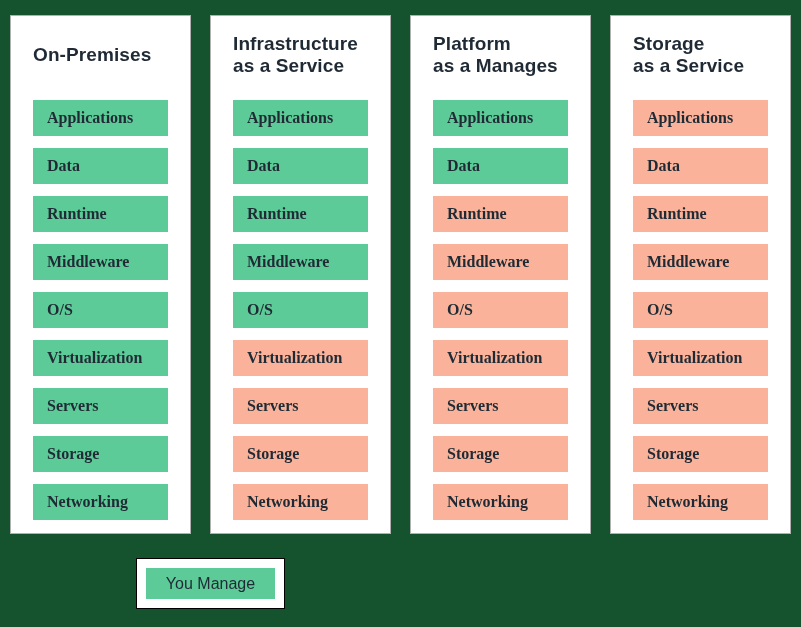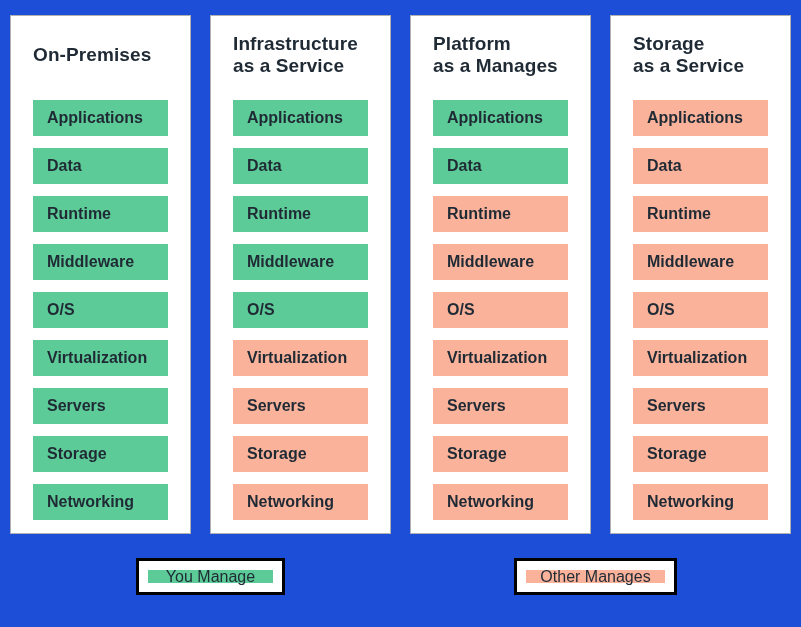--- a/index.html
+++ b/index.html
@@ -5,21 +5,21 @@
   html, body {
     margin: 0;
     padding: 0;
     background: #ffffff;
     font-family: "Liberation Sans", sans-serif;
   }
   .canvas {
     position: relative;
     width: 801px;
     height: 627px;
-    background: #1d4ed8;
+    background: #14532d;
     overflow: hidden;
   }
   .board {
     position: absolute;
     left: 10px;
     top: 15px;
     display: flex;
     gap: 19px;
   }
   .column {
@@ -45,29 +45,30 @@
   .layer-item {
     box-sizing: border-box;
     height: 36px;
     margin-bottom: 12px;
     display: flex;
     align-items: center;
     padding-left: 14px;
     font-size: 16px;
     font-weight: 600;
     color: #1f2a35;
+    font-family: Liberation Serif, serif;
   }
   .layer-item:last-child { margin-bottom: 0; }
 
   .legend {
     position: absolute;
     box-sizing: border-box;
     top: 558px;
-    height: 37px;
-    border: 3px solid #000000;
+    height: 51px;
+    border: 1px solid #000000;
     background: #ffffff;
     padding: 9px;
   }
   .legend-box {
     width: 100%;
     height: 100%;
     display: flex;
     align-items: center;
     justify-content: center;
     font-size: 16px;
@@ -208,19 +209,14 @@
         </div>
       </section>
     </div>
 
   <div class="legend legend-you">
     <div class="legend-box" style="background: rgb(93, 203, 151);">
       <span>You Manage</span>
     </div>
   </div>
 
-  <div class="legend legend-other">
-    <div class="legend-box" style="background: rgb(250, 179, 154);">
-      <span>Other Manages</span>
-    </div>
-  </div>
 
 </div>
 
 </body></html>

